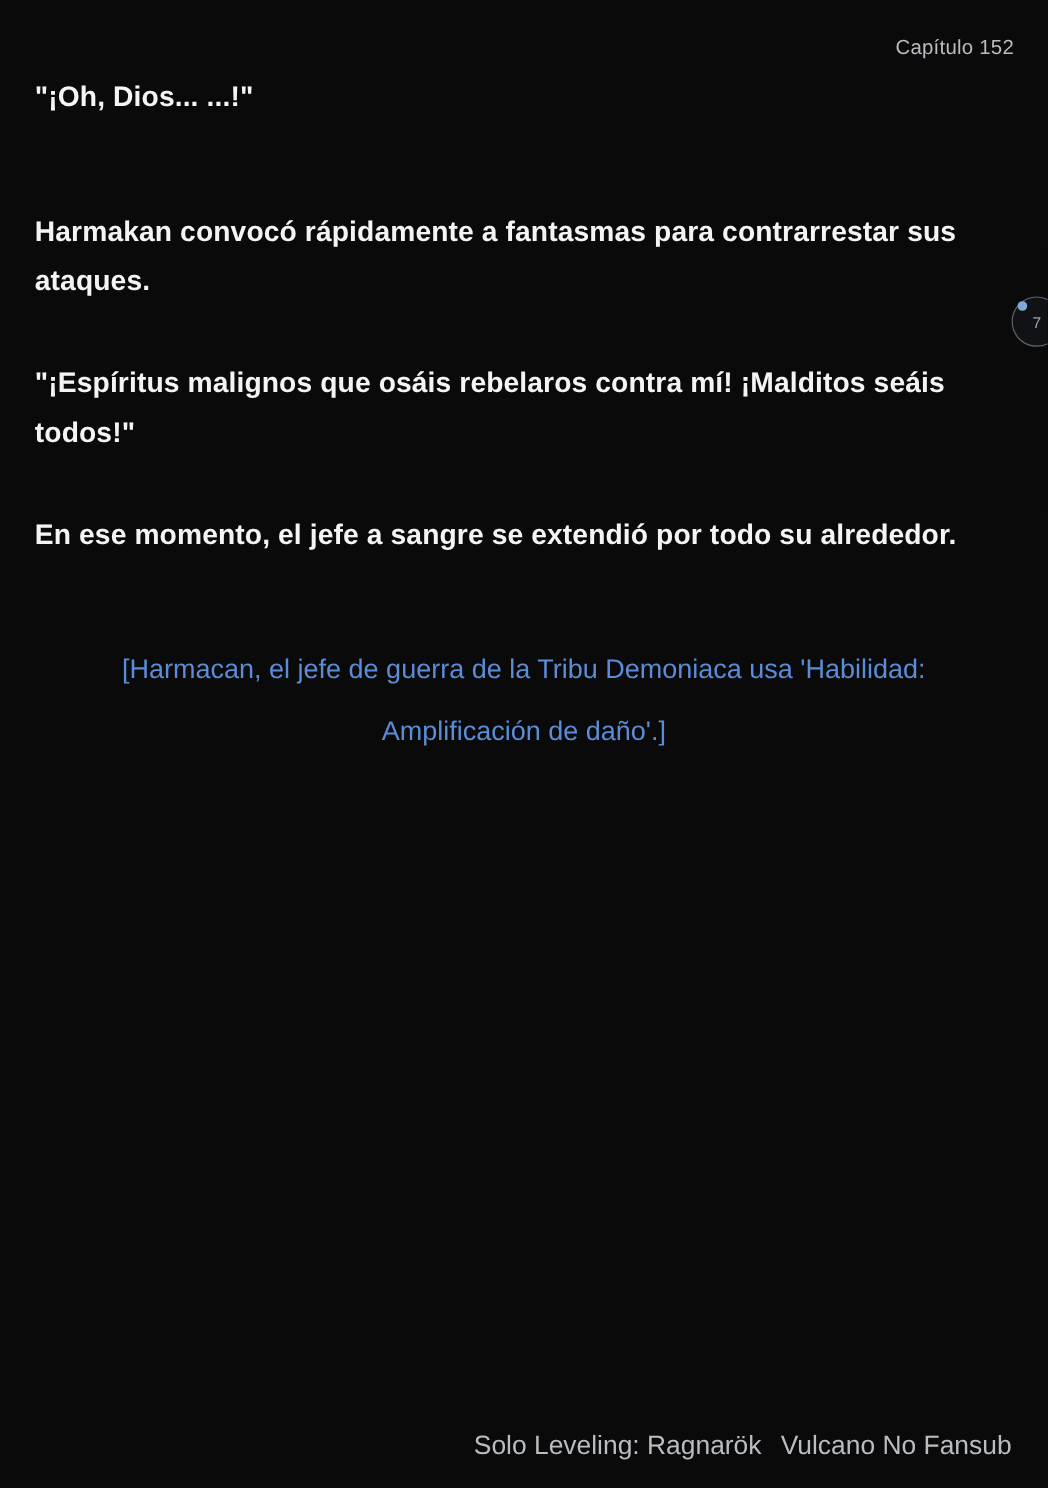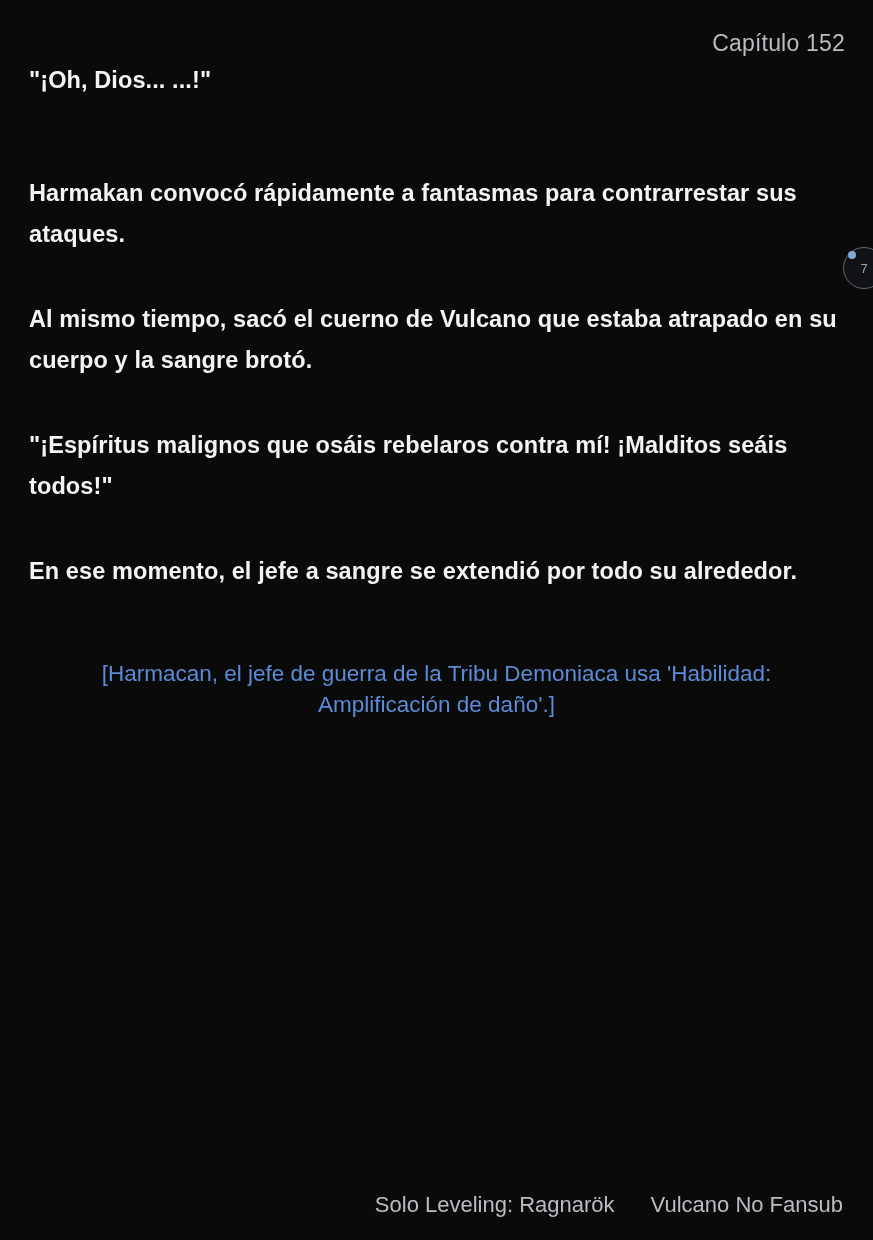--- a/index.html
+++ b/index.html
@@ -22,21 +22,21 @@
     width: 873px;
     height: 1240px;
     background: #0a0a0a;
     padding: 0;
   }
 
   .chapter-label {
     position: absolute;
     top: 30px;
     right: 28px;
-    font-size: 23px;
+    font-size: 17px;
     color: #b9bdc2;
     letter-spacing: 0.2px;
   }
 
   .content {
     position: absolute;
     top: 60px;
     left: 29px;
     right: 29px;
   }
@@ -58,30 +58,30 @@
   }
   .para.tight {
     margin-bottom: 44px;
   }
 
   .system-note {
     margin: 66px 0 0 0;
     text-align: center;
     color: #5b8cd8;
     font-size: 22.5px;
-    line-height: 31px;
+    line-height: 52px;
     padding: 0 60px;
   }
 
   .footer {
     position: absolute;
     bottom: 22px;
     right: 30px;
     display: flex;
-    gap: 36px;
+    gap: 16px;
     align-items: baseline;
   }
   .footer-item {
     font-size: 22px;
     color: #b9bdc2;
   }
 
   
   .float-widget {
     position: absolute;
@@ -118,21 +118,20 @@
 
   <div class="chapter-label">Capítulo 152</div>
 
   <div class="content">
 
     <p class="para bold first">"¡Oh, Dios... ...!"</p>
 
     <p class="para tight">Harmakan convocó rápidamente a fantasmas para contrarrestar sus ataques.</p>
 
 
-    <p class="para tight">Al mismo tiempo, sacó el cuerno de Vulcano que estaba atrapado en su cuerpo y la sangre brotó.</p>
 
 
     <p class="para bold tight">"¡Espíritus malignos que osáis rebelaros contra mí! ¡Malditos seáis todos!"</p>
 
     <p class="para tight">En ese momento, el jefe a sangre se extendió por todo su alrededor.</p>
 
     <p class="system-note">[Harmacan, el jefe de guerra de la Tribu Demoniaca usa 'Habilidad: Amplificación de daño'.]</p>
   </div>
 
   <div class="float-widget">

